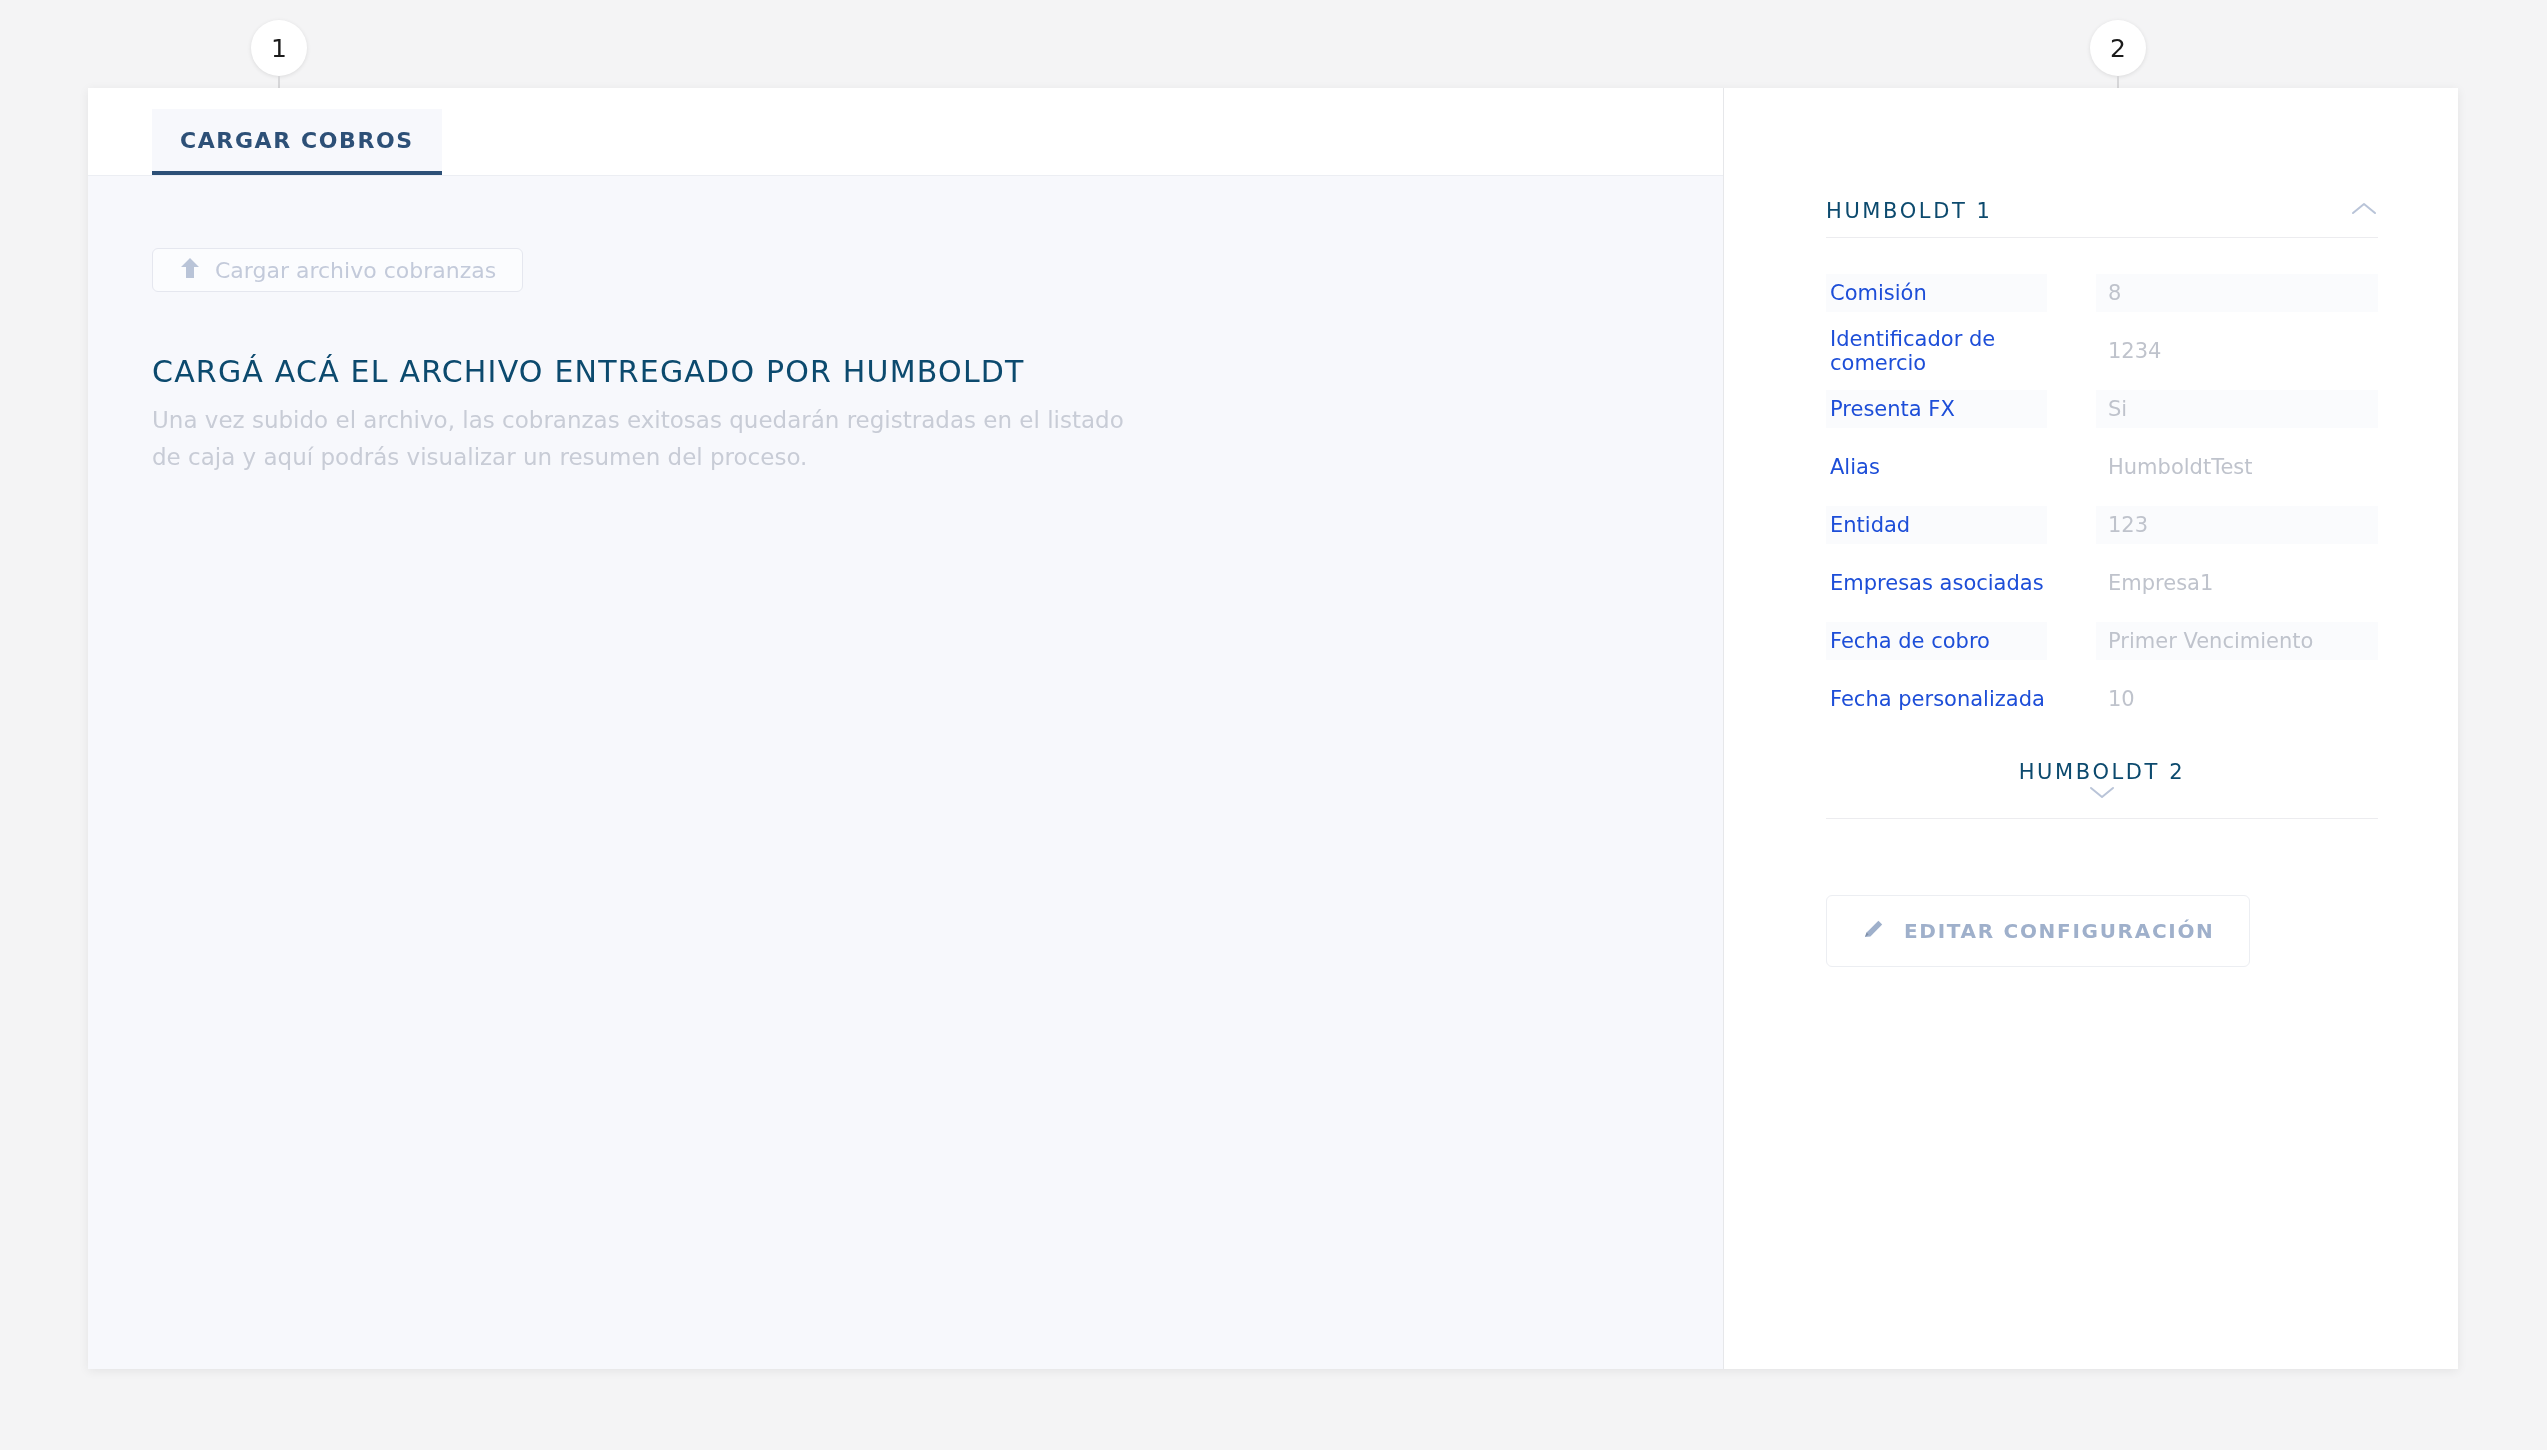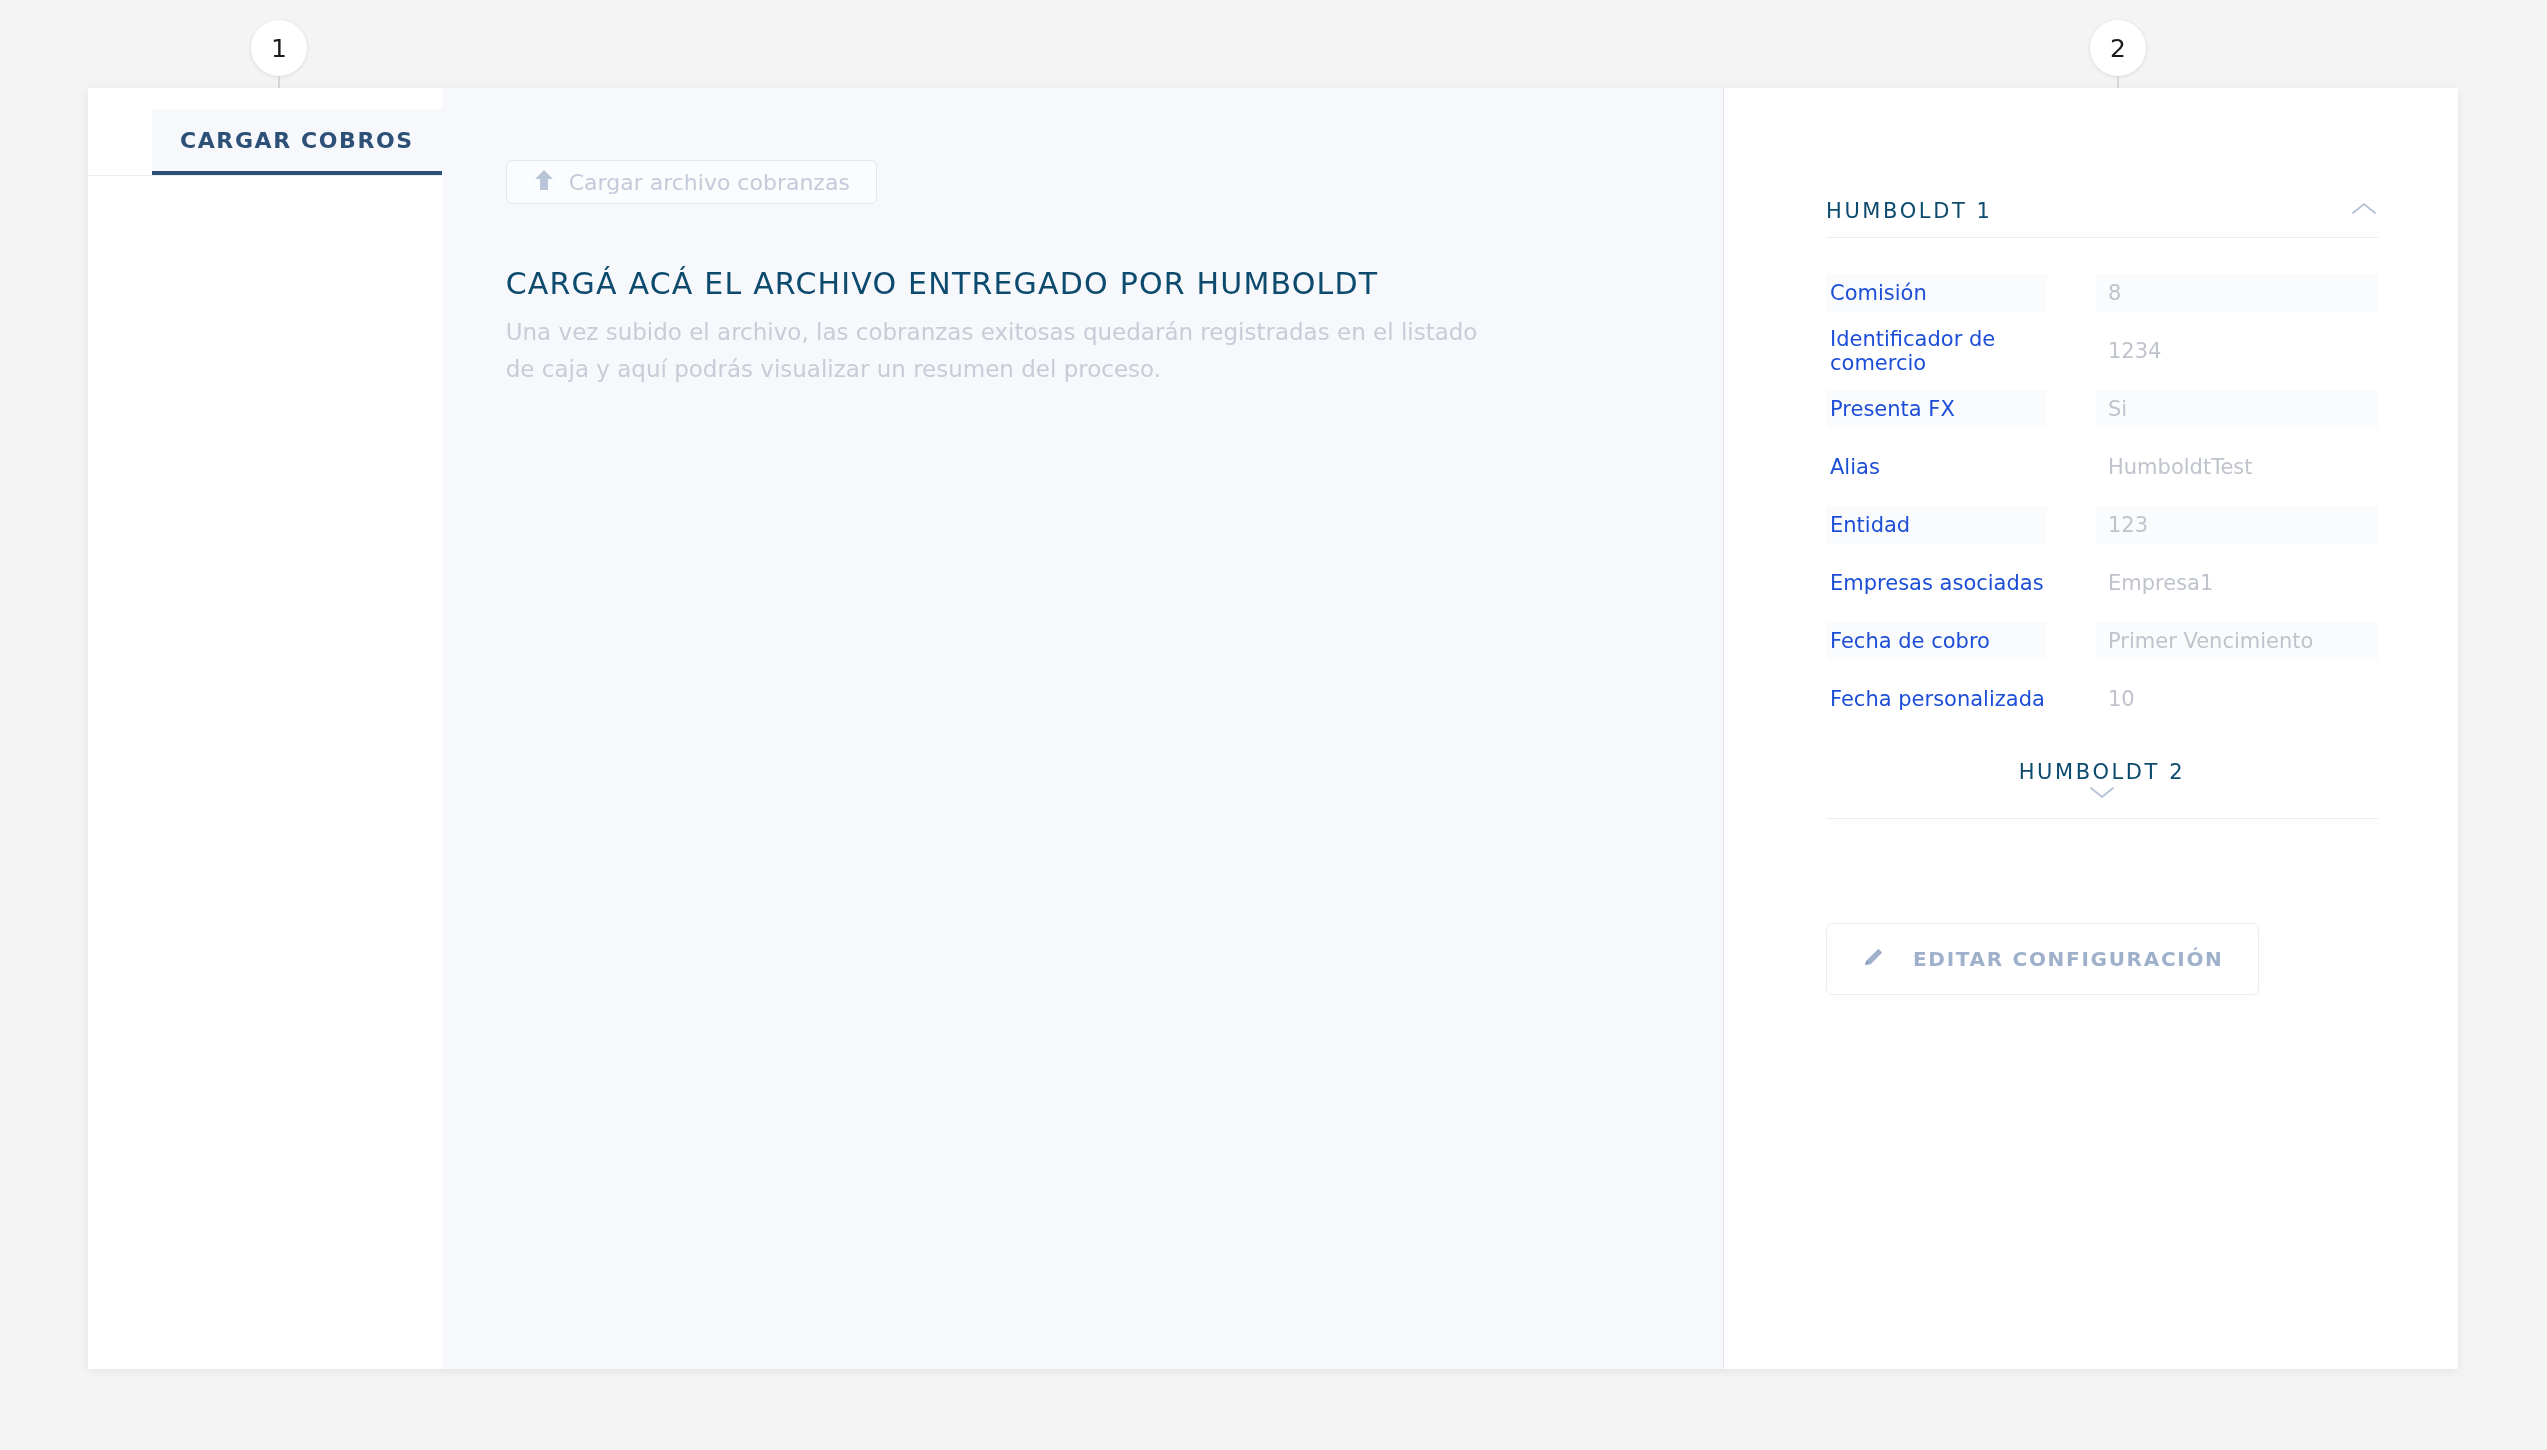--- a/index.html
+++ b/index.html
@@ -34,21 +34,21 @@
     box-shadow: 0 2px 10px rgba(0,0,0,0.07);
     display: flex;
     overflow: hidden;
   }
 
   
   #left-pane {
     width: 1639px; height: 100%;
     border-right: 1px solid #e6e7ea;
     box-sizing: border-box;
-    display: flex; flex-direction: row;
+    display: flex; flex-direction: column;
     background: #ffffff;
   }
   #tab-strip {
     height: 88px;
     padding-left: 64px;
     display: flex; align-items: flex-end;
     background: #ffffff;
     border-bottom: 1px solid #eceef3;
     box-sizing: border-box;
   }
@@ -122,22 +122,22 @@
     font-size: 21px; box-sizing: border-box;
   }
   .field-label { width: 221px; color: #1d4ed8; padding-left: 4px; }
   .field-value { width: 282px; color: #bfc3cc; padding-left: 12px; margin-left: 49px; }
   .field-row.shaded .field-label,
   .field-row.shaded .field-value { background: #fafbfd; }
 
   .section-head.second { margin-top: 42px; flex-direction: column; }
 
   #edit-btn {
-    margin-top: 104px;
-    display: inline-flex; align-items: center; gap: 26px;
+    margin-top: 76px;
+    display: inline-flex; align-items: center; gap: 17px;
     border: 1px solid #eceef2; border-radius: 6px;
     background: #ffffff;
     padding: 20px 34px;
     cursor: pointer;
   }
   #edit-btn .pencil { flex: none; display: block; }
   #edit-btn .edit-text {
     font-size: 20px; font-weight: bold; letter-spacing: 1.7px;
     color: #9fb0cb; white-space: nowrap;
   }

